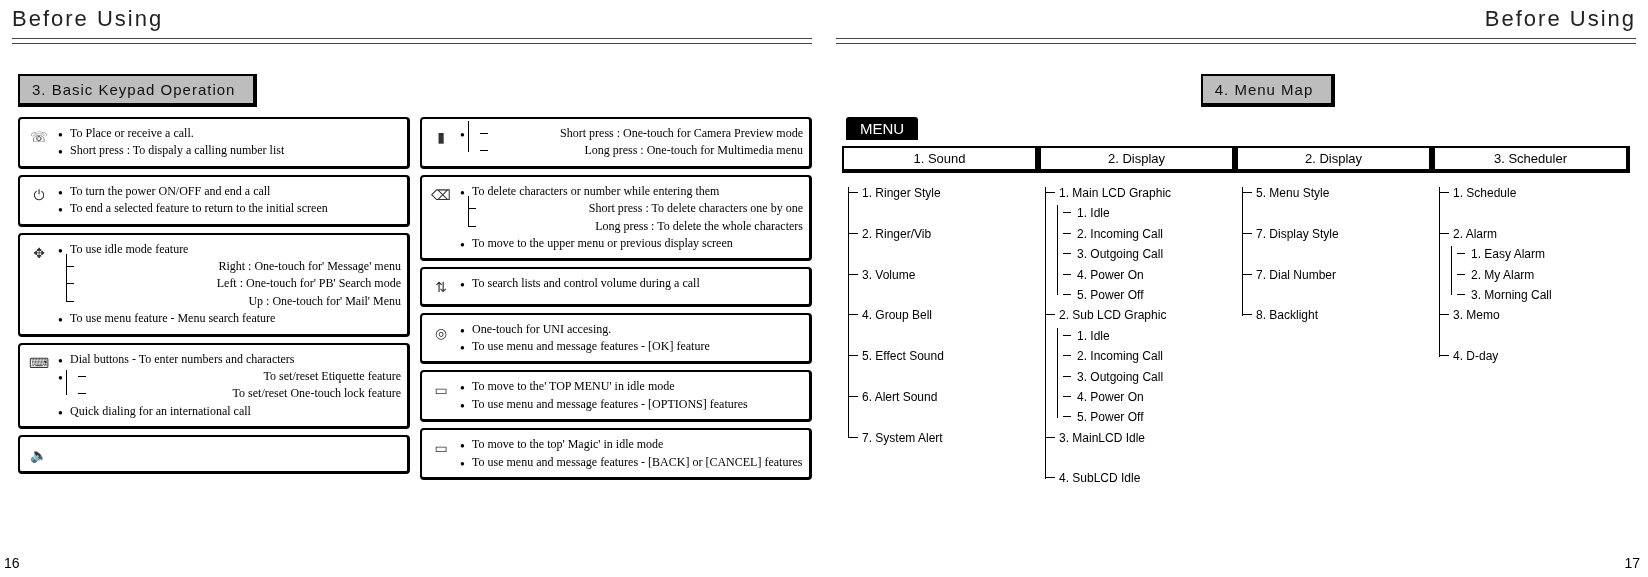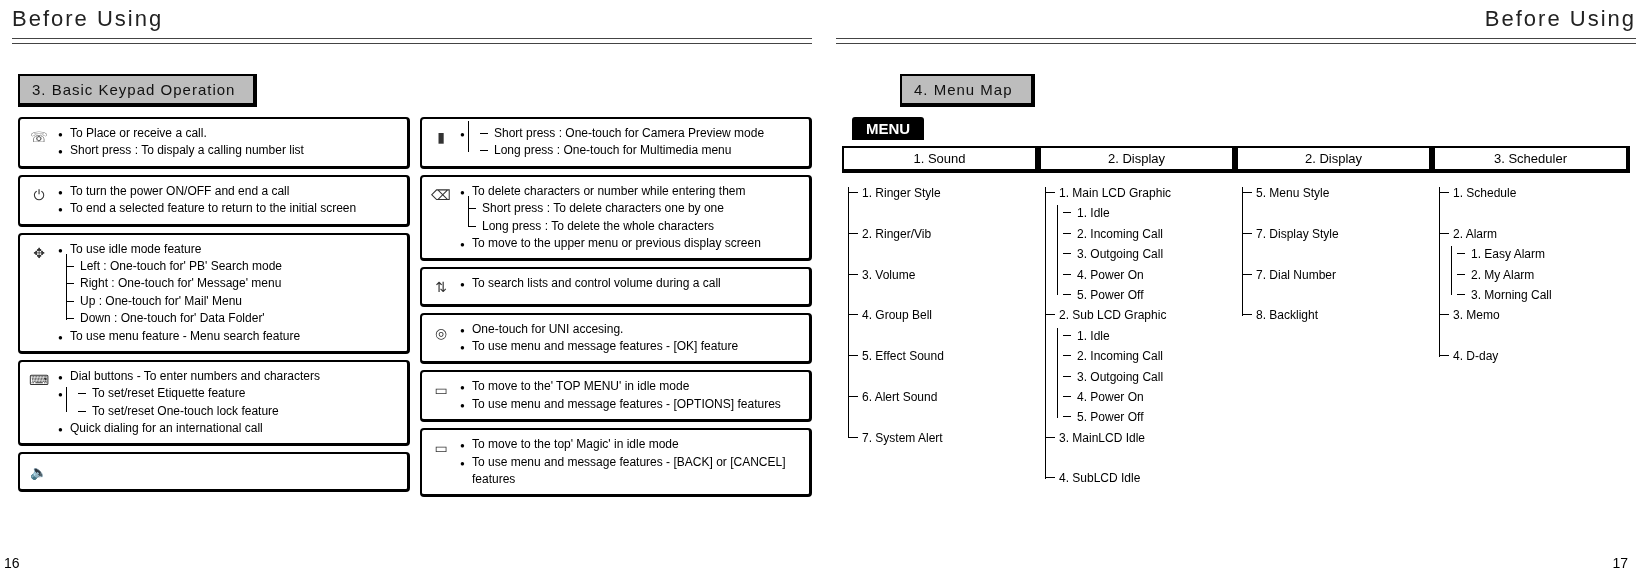--- a/index.html
+++ b/index.html
@@ -30,37 +30,37 @@
     border:2px solid #000; border-right-width:3px; border-bottom-width:3px;
     border-radius:4px; padding:6px 6px 6px 6px; font-size:12px; line-height:1.45;
     display:flex; gap:6px; align-items:flex-start; background:#fff;
   }
   .kp-icon {
     width:26px; min-width:26px; text-align:center; font-size:14px; padding-top:2px;
     color:#333;
   }
   .kp-body { flex:1; }
   .kp-body ul { list-style:none; padding:0; margin:0;}
-  .kp-body li { padding-left:12px; position:relative; }
+  .kp-body li { padding-left:12px; position:relative;font-family:Liberation Serif, serif; }
   .kp-body li::before { content:"●"; position:absolute; left:0; font-size:8px; top:4px;}
   .sub { padding-left:22px !important; position:relative; }
   .sub::before { content:"" !important; }
   .sub::after {
     content:""; position:absolute; left:8px; top:8px; width:8px; height:1px; background:#000;
   }
   .subv { position:absolute; left:8px; top:-4px; bottom:8px; width:1px; background:#000; }
-  .subgroup { position:relative; }
+  .subgroup { position:relative;text-align:right; }
   .pagenum { position:absolute; bottom:6px; font-size:14px; }
   .pagenum.left { left:4px; }
-  .pagenum.right { right:20px; }
+  .pagenum.right { right:8px; }
 
   
   .menu-badge {
-    display:inline-block; background:#000; color:#fff; font-size:15px; font-weight:bold;
-    padding:3px 14px; border-radius:3px 3px 0 0; margin-left:16px;
+    display:inline-block; background:#000; color:#fff; font-size:15px; font-weight:normal;
+    padding:3px 14px; border-radius:3px 3px 0 0; margin-left:10px;
   }
   .menu-cols { display:flex; padding:6px 6px 0 6px; }
   .menu-col { flex:1; }
   .menu-col-title {
     border:2px solid #000; border-right-width:4px; border-bottom-width:4px;
     text-align:center; font-size:13px; padding:3px 0; margin-bottom:10px;
     background:#fff;
   }
   .tree { font-size:12px; line-height:1.7; position:relative; padding-left:14px; }
   .tree .t1 { position:relative; padding-left:6px; }
@@ -112,24 +112,23 @@
             </div>
         </div>
 
         <div class="kp-box">
           <div class="kp-icon">✥</div>
           <div class="kp-body">
               <ul>
             <li>To use idle mode feature</li>
             <div class="subgroup">
                   <span class="subv"></span>
+              <li class="sub">Right : One-touch for' Message' menu</li>
               <li class="sub">Left :  One-touch for' PB' Search mode</li>
-              <li class="sub">Right : One-touch for' Message' menu</li>
               <li class="sub">Up : One-touch for' Mail' Menu</li>
-              <li class="sub">Down : One-touch for' Data Folder'</li>
             </div>
             <li>To use menu feature -  Menu search feature</li>
           </ul>
             </div>
         </div>
 
         <div class="kp-box">
           <div class="kp-icon">⌨</div>
           <div class="kp-body">
               <ul>
@@ -224,21 +223,21 @@
       </div>
     </div>
 
     <div class="pagenum left">16</div>
   </div>
 
   <div class="rightpage">
     <div class="header right">Before Using</div>
     <div class="hr"></div>
 
-    <div class="section-title-wrap" style="margin-left:64px;">
+    <div class="section-title-wrap" style="margin-left:64px;text-align:center;">
       <div class="section-title">4. Menu Map</div>
     </div>
 
     <div>
       <span class="menu-badge">MENU</span>
     </div>
 
     <div class="menu-cols">
 
       <div class="menu-col">

